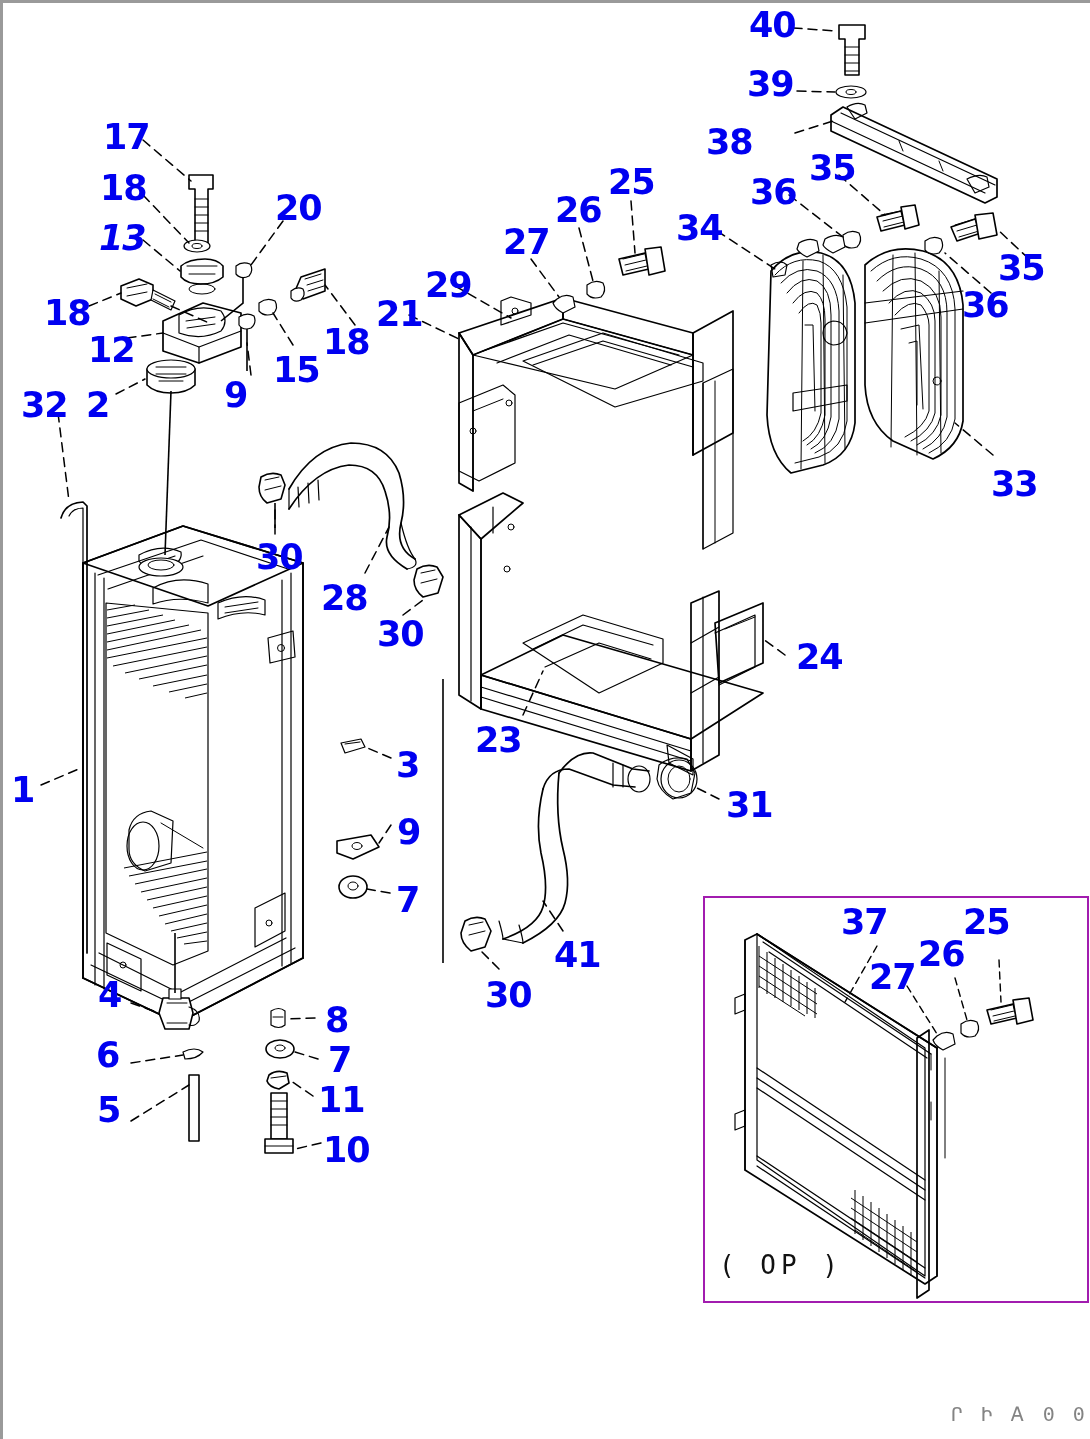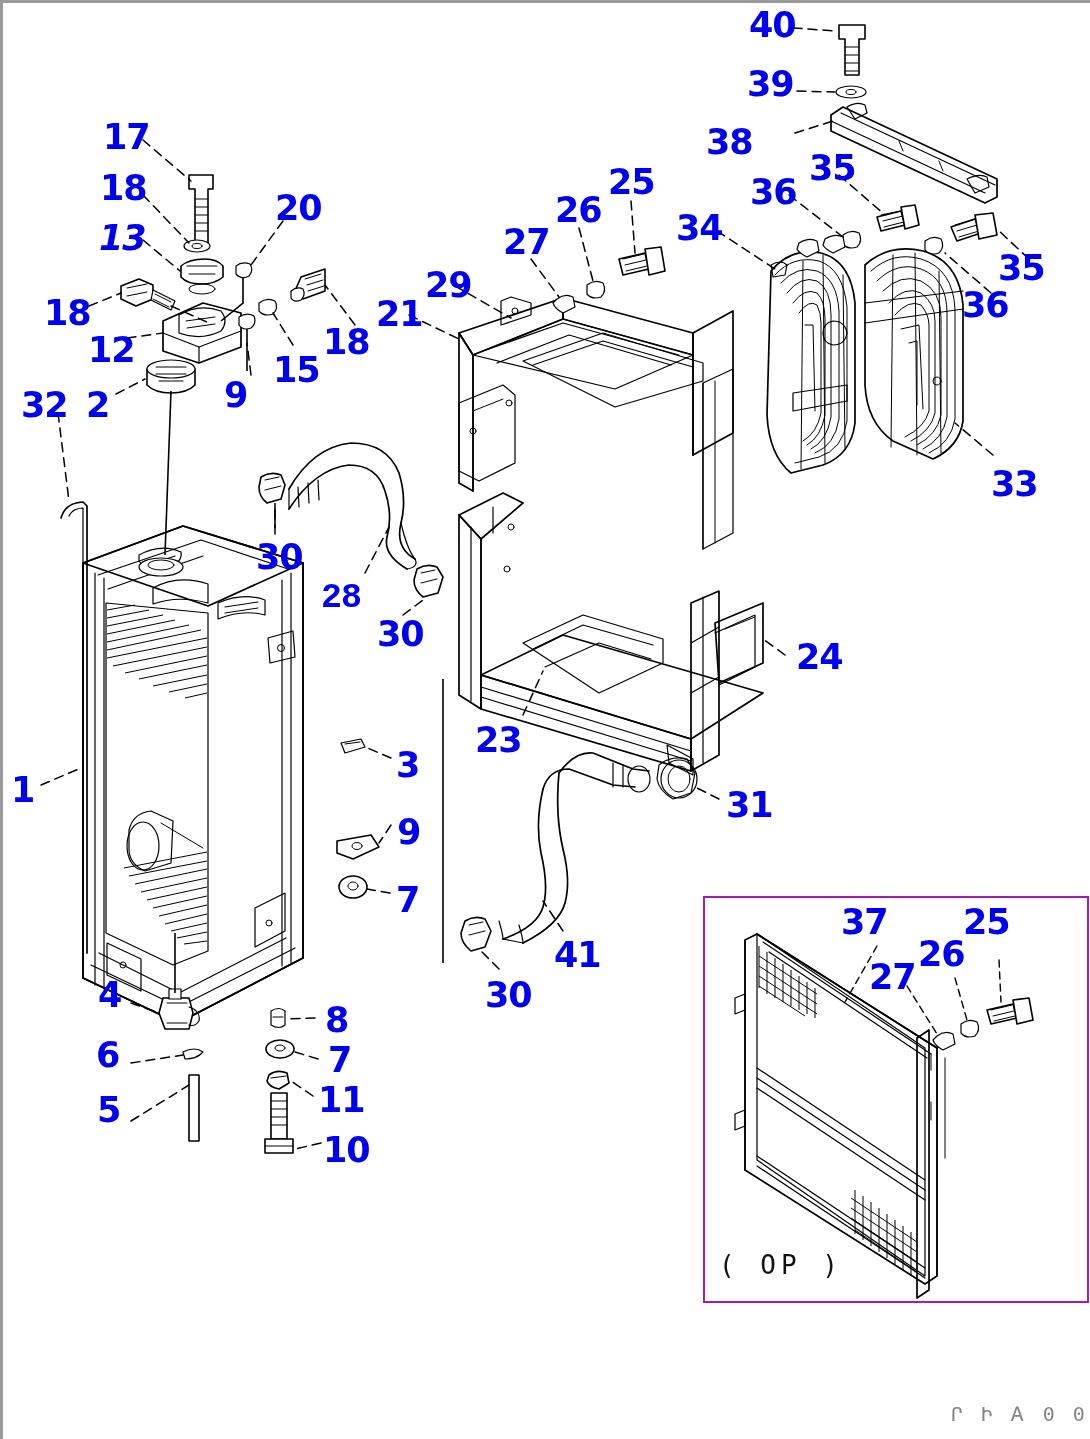--- a/index.html
+++ b/index.html
@@ -532,21 +532,21 @@
       <div class="callout" style="left:96px;top:218px;font-style:italic;">13</div>
       <div class="callout" style="left:272px;top:188px;">20</div>
       <div class="callout" style="left:41px;top:293px;">18</div>
       <div class="callout" style="left:85px;top:330px;">12</div>
       <div class="callout" style="left:320px;top:322px;">18</div>
       <div class="callout" style="left:270px;top:350px;">15</div>
       <div class="callout" style="left:221px;top:375px;">9</div>
       <div class="callout" style="left:18px;top:385px;">32</div>
       <div class="callout" style="left:83px;top:385px;">2</div>
       <div class="callout" style="left:253px;top:537px;">30</div>
-      <div class="callout" style="left:318px;top:578px;font-family:Liberation Mono, monospace;">28</div>
+      <div class="callout" style="left:318px;top:578px;">28</div>
       <div class="callout" style="left:374px;top:614px;">30</div>
       <div class="callout" style="left:793px;top:637px;">24</div>
       <div class="callout" style="left:472px;top:720px;">23</div>
       <div class="callout" style="left:723px;top:785px;">31</div>
       <div class="callout" style="left:8px;top:770px;">1</div>
       <div class="callout" style="left:393px;top:745px;">3</div>
       <div class="callout" style="left:394px;top:812px;">9</div>
       <div class="callout" style="left:393px;top:880px;">7</div>
       <div class="callout" style="left:551px;top:935px;">41</div>
       <div class="callout" style="left:482px;top:975px;">30</div>

